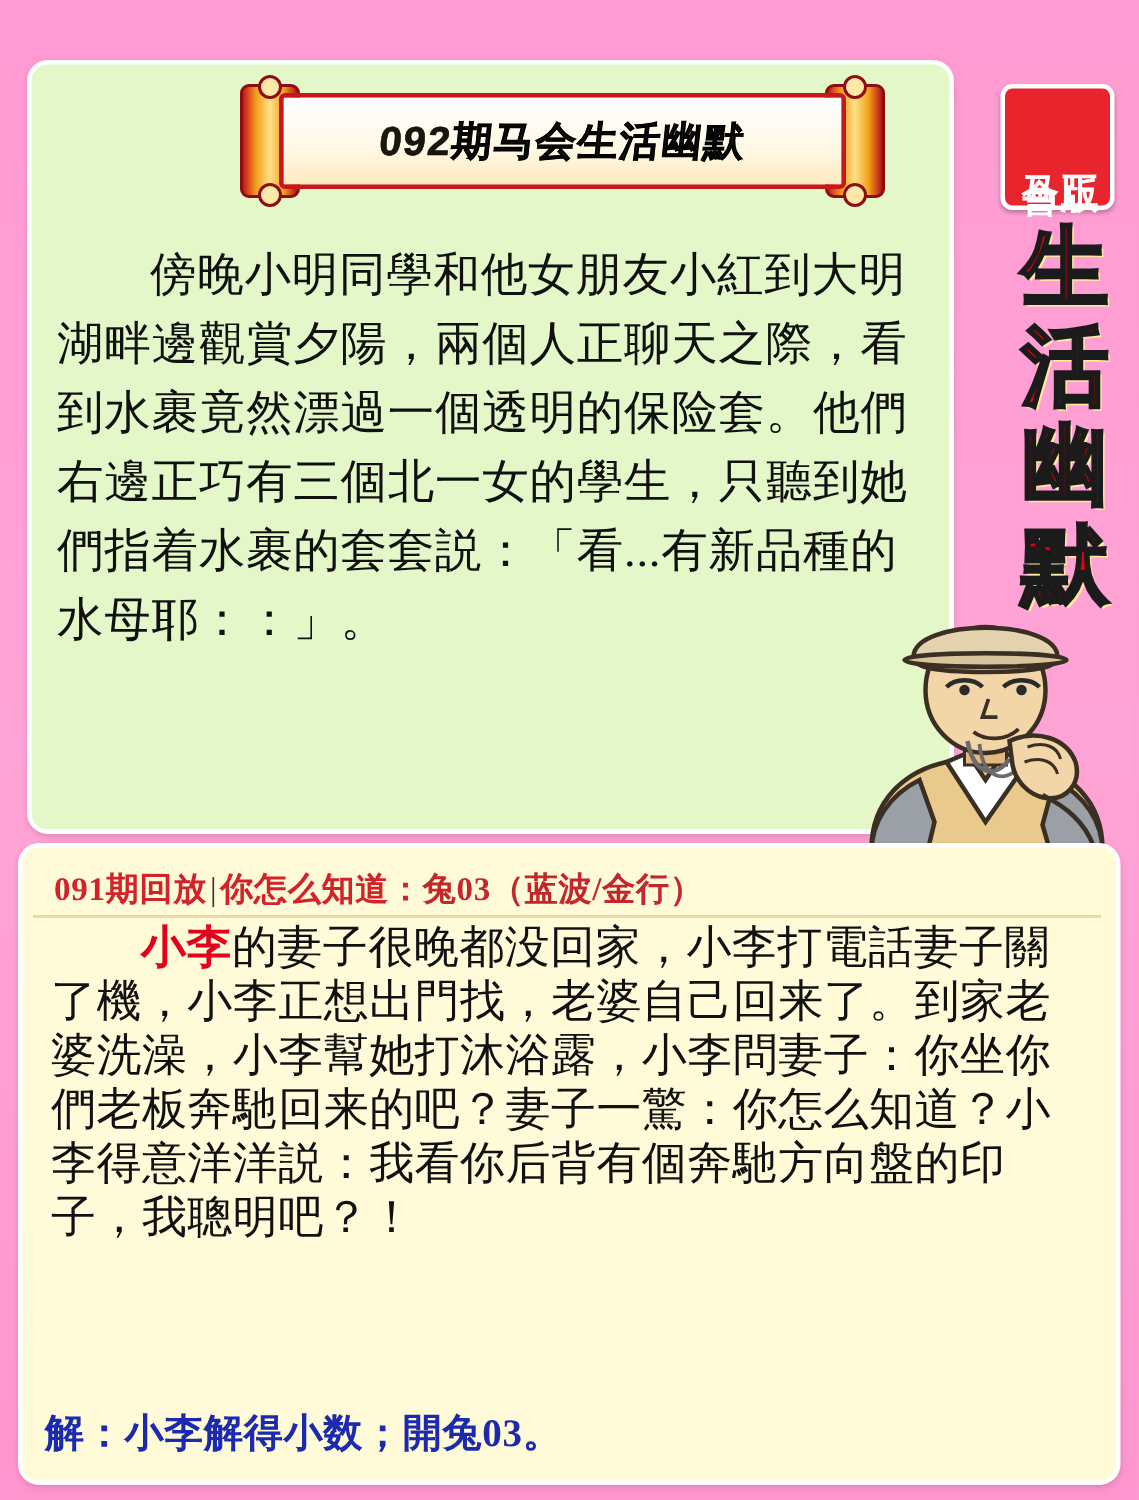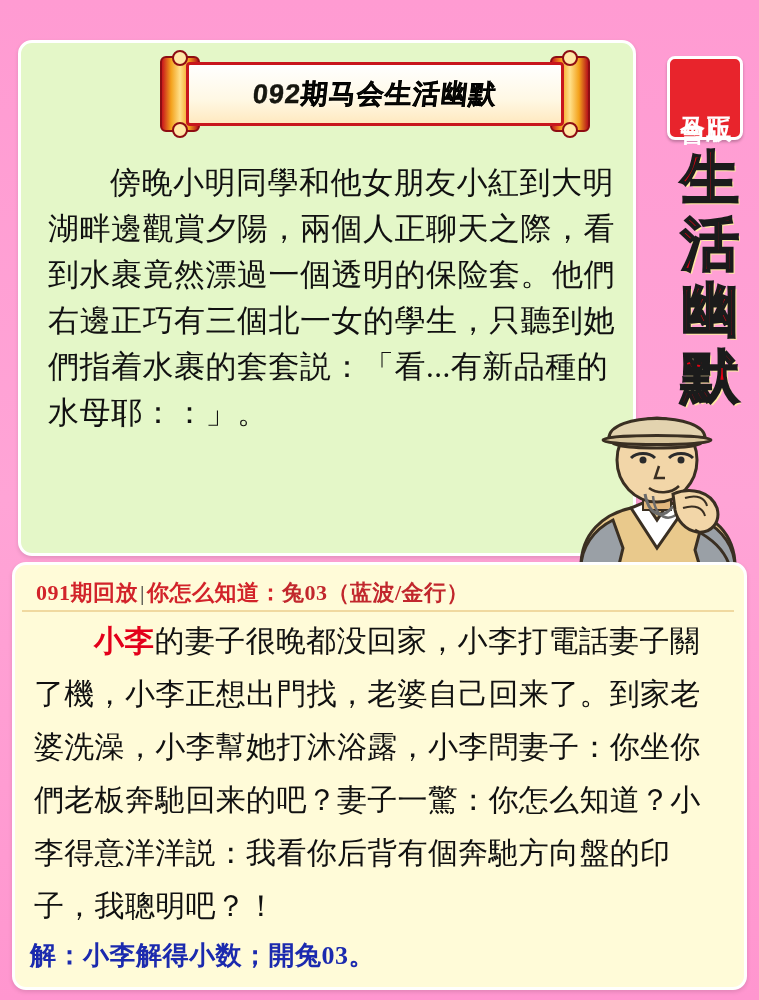--- a/index.html
+++ b/index.html
@@ -140,21 +140,21 @@
     font-size: 58px;
     line-height: 1;
     color: #E60012;
     -webkit-text-stroke: 2px #1b1b1b;
     text-shadow: 2px 2px 0 #ffe9a0;
   }
 
   
   .joke-top {
     position: absolute;
-    left: 48px;
+    left: 38px;
     top: 160px;
     width: 570px;
     font-size: 31px;
     line-height: 46px;
     color: #111;
     font-family: "Liberation Serif", serif;
     text-indent: 62px;
     letter-spacing: 0.5px;
   }
 
@@ -202,21 +202,21 @@
     height: 2px;
     background: #F0D9A0;
   }
 
   .joke-bottom {
     position: absolute;
     left: 34px;
     top: 614px;
     width: 690px;
     font-size: 30px;
-    line-height: 53px;
+    line-height: 36px;
     color: #111;
     font-family: "Liberation Serif", serif;
     text-indent: 60px;
     letter-spacing: 0.3px;
   }
   .joke-bottom .hl {
     color: #E3001B;
     font-weight: bold;
   }
 

